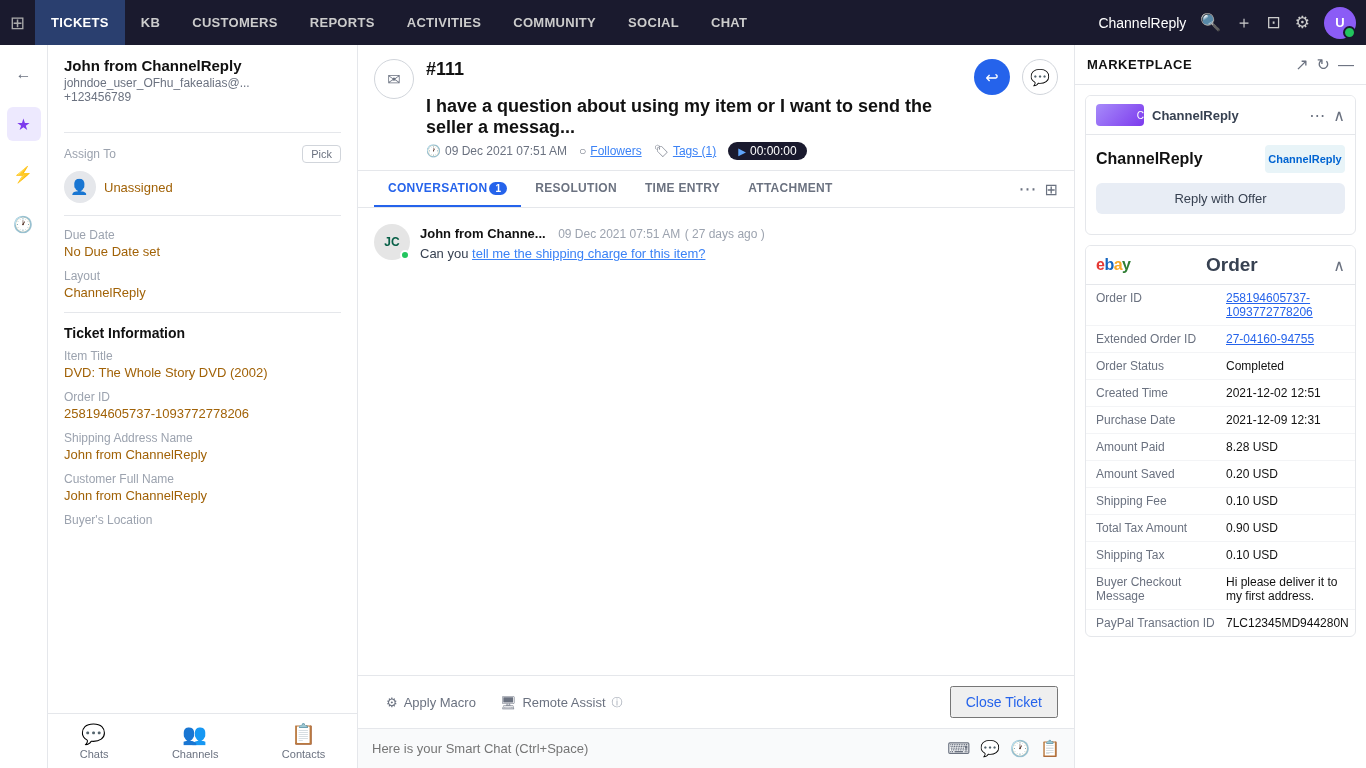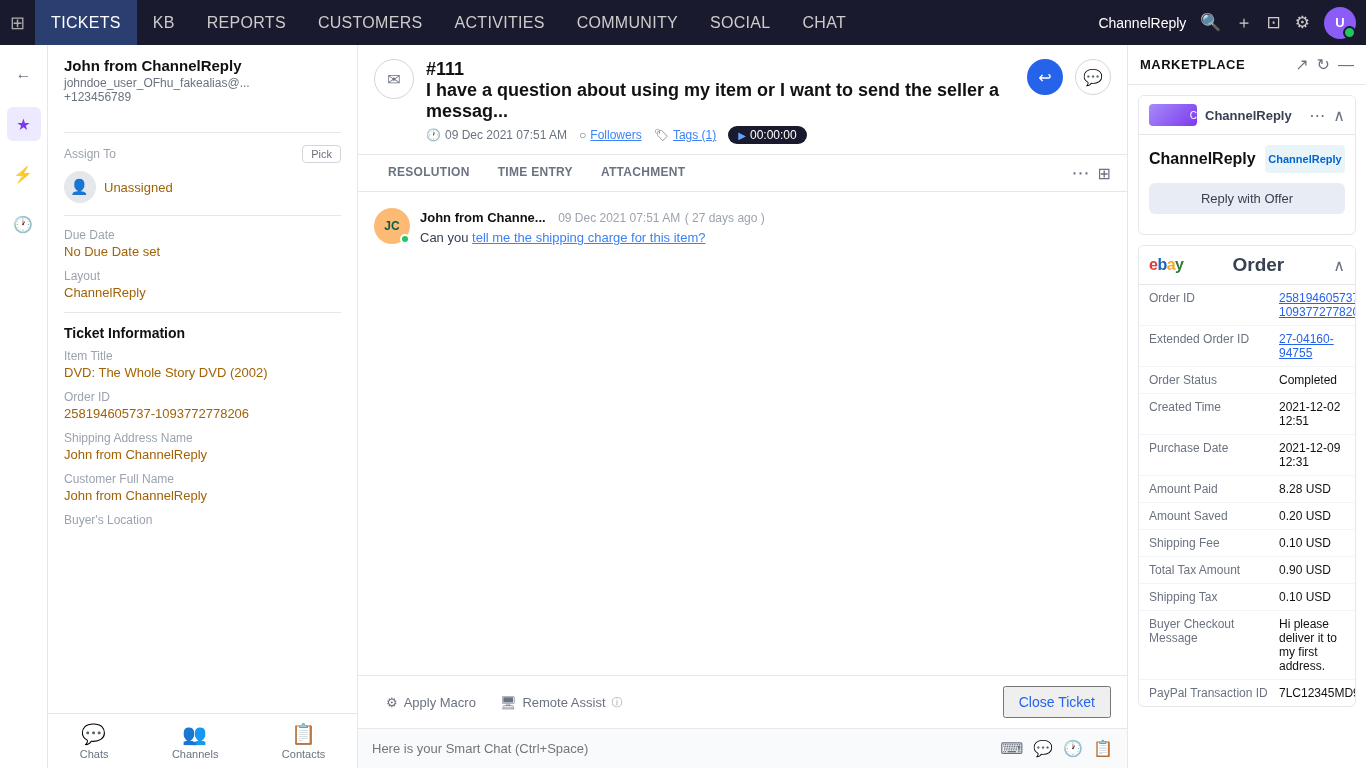--- a/index.html
+++ b/index.html
@@ -5,21 +5,21 @@
     * { box-sizing: border-box; margin: 0; padding: 0; font-family: -apple-system, BlinkMacSystemFont, 'Segoe UI', sans-serif; }
     body { width: 1366px; height: 768px; overflow: hidden; background: #f5f5f5; display: flex; flex-direction: column; }
 
     
     .topnav {
       height: 45px; background: #1a1a2e; display: flex; align-items: center;
       padding: 0 10px; flex-shrink: 0; gap: 0;
     }
     .topnav-grid-icon { color: #aaa; margin-right: 10px; cursor: pointer; font-size: 18px; }
     .topnav-item {
-      color: #ccc; font-size: 16px; font-weight: 400; padding: 0 16px; height: 45px;
+      color: #ccc; font-size: 13px; font-weight: 700; padding: 0 16px; height: 45px;
       display: flex; align-items: center; cursor: pointer; text-transform: uppercase; letter-spacing: 0.3px; text-align: right;
     }
     .topnav-item.active { background: #2a3f6f; color: #fff; }
     .topnav-right { margin-left: auto; display: flex; align-items: center; gap: 14px; }
     .topnav-brand { color: #fff; font-size: 14px; font-weight: 500; }
     .topnav-icon { color: #ccc; font-size: 17px; cursor: pointer; }
     .topnav-avatar {
       width: 32px; height: 32px; border-radius: 50%; background: #8b5cf6;
       display: flex; align-items: center; justify-content: center; color: #fff; font-size: 13px; font-weight: 600;
       position: relative;
@@ -126,21 +126,21 @@
       background: #2563eb; color: #fff; border-radius: 10px;
       padding: 1px 6px; font-size: 10px; margin-left: 2px;
     }
     .tabs-more { margin-left: auto; color: #6b7280; cursor: pointer; font-size: 18px; }
     .tabs-layout-icon { color: #6b7280; cursor: pointer; font-size: 16px; margin-left: 8px; }
 
     
     .conversation-area { flex: 1; overflow-y: auto; padding: 16px; }
     .message-row { display: flex; gap: 10px; margin-bottom: 16px; }
     .msg-avatar {
-      width: 36px; height: 36px; border-radius: 50%; background: #fdba74;
+      width: 36px; height: 36px; border-radius: 50%; background: #e5e5e5;
       display: flex; align-items: center; justify-content: center; font-size: 12px;
       font-weight: 700; color: #065f46; flex-shrink: 0; position: relative;
     }
     .msg-avatar .online-dot {
       position: absolute; bottom: 0; right: 0; width: 10px; height: 10px;
       border-radius: 50%; background: #22c55e; border: 2px solid #fff;
     }
     .msg-body { flex: 1; }
     .msg-sender { font-size: 13px; font-weight: 600; color: #111; }
     .msg-time { font-size: 12px; color: #9ca3af; margin-left: 8px; }
@@ -179,21 +179,21 @@
       display: flex; align-items: center; justify-content: space-around; flex-shrink: 0;
     }
     .footer-nav-item {
       display: flex; flex-direction: column; align-items: center; gap: 2px;
       cursor: pointer; color: #6b7280; font-size: 11px;
     }
     .footer-nav-item .icon { font-size: 20px; }
 
     
     .right-panel {
-      width: 239px; background: #fff; border-left: 1px solid #e5e7eb;
+      width: 292px; background: #fff; border-left: 1px solid #e5e7eb;
       display: flex; flex-direction: column; overflow: hidden; flex-shrink: 0;
     }
     .rp-header {
       padding: 10px 12px; display: flex; align-items: center; justify-content: space-between;
       border-bottom: 1px solid #e5e7eb; flex-shrink: 0;
     }
     .rp-title { font-size: 13px; font-weight: 700; color: #111; text-transform: uppercase; letter-spacing: 0.5px; }
     .rp-header-icons { display: flex; gap: 8px; align-items: center; color: #6b7280; font-size: 16px; }
     .rp-header-icon { cursor: pointer; }
     .rp-scroll { flex: 1; overflow-y: auto; }
@@ -249,22 +249,22 @@
     ::-webkit-scrollbar-track { background: #f1f1f1; }
     ::-webkit-scrollbar-thumb { background: #c1c1c1; border-radius: 3px; }
   </style>
 </head>
 <body>
 
 <nav class="topnav">
   <span class="topnav-grid-icon">⊞</span>
   <div class="topnav-item active">TICKETS</div>
   <div class="topnav-item">KB</div>
+  <div class="topnav-item">CUSTOMERS</div>
   <div class="topnav-item">REPORTS</div>
-  <div class="topnav-item">CUSTOMERS</div>
   <div class="topnav-item">ACTIVITIES</div>
   <div class="topnav-item">COMMUNITY</div>
   <div class="topnav-item">SOCIAL</div>
   <div class="topnav-item">CHAT</div>
   <div class="topnav-right">
     <span class="topnav-brand">ChannelReply</span>
     <span class="topnav-icon">🔍</span>
     <span class="topnav-icon">＋</span>
     <span class="topnav-icon">⊡</span>
     <span class="topnav-icon">⚙</span>
@@ -343,21 +343,21 @@
         <span>Contacts</span>
       </div>
     </div>
   </div>
 
   <div class="content-area">
 
     <div class="ticket-header">
       <div class="email-icon-box">✉</div>
       <div class="ticket-title-block">
-        <div style="display:flex; align-items:center; flex-wrap:wrap; gap:0;">
+        <div style="display:flex; align-items:center; flex-wrap:wrap; gap:16px;">
           <span class="ticket-number">#111</span>
           <span class="ticket-subject"> I have a question about using my item or I want to send the seller a messag...</span>
         </div>
         <div class="ticket-meta">
           <span class="ticket-meta-item">
             <span>🕐</span>
             <span>09 Dec 2021 07:51 AM</span>
           </span>
           <span class="ticket-meta-item">
             <span>○</span>
@@ -371,20 +371,23 @@
             <span class="timer-play">▶</span>
             <span>00:00:00</span>
           </span>
         </div>
       </div>
       <div class="reply-btn">↩</div>
       <div class="note-btn">💬</div>
     </div>
 
     <div class="tabs-bar">
+      <div class="tab-item active">
+        <span>CONVERSATION</span><span class="tab-count">1</span>
+      </div>
       <div class="tab-item">RESOLUTION</div>
       <div class="tab-item">TIME ENTRY</div>
       <div class="tab-item">ATTACHMENT</div>
       <span class="tabs-more">⋯</span>
       <span class="tabs-layout-icon">⊞</span>
     </div>
 
     <div class="conversation-area">
       <div class="message-row">
         <div class="msg-avatar">

